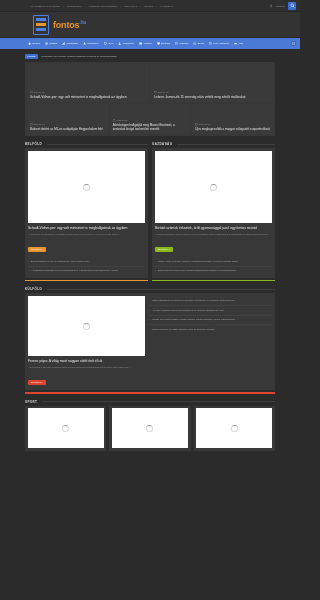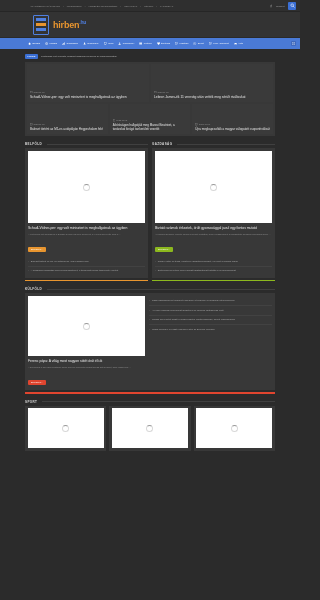--- a/index.html
+++ b/index.html
@@ -194,21 +194,21 @@
     </div>
   </div>
 
   <div class="masthead">
     <div class="logo-mark">
       <i class="b"></i>
         <i></i>
         <i class="b"></i>
     </div>
     <div class="logo-text">
-      <span>hirben</span><span class="tld">.hu</span>
+      <span>fontos</span><span class="tld">.hu</span>
     </div>
   </div>
 
   <div class="mainnav">
     <div class="nav-item">
       <span class="nv-ico">
           <svg viewBox="0 0 16 16">
             <path fill="#fff" d="M8 2 L14 8 h-2v6H4V8H2z"></path>
           </svg>
         </span>

